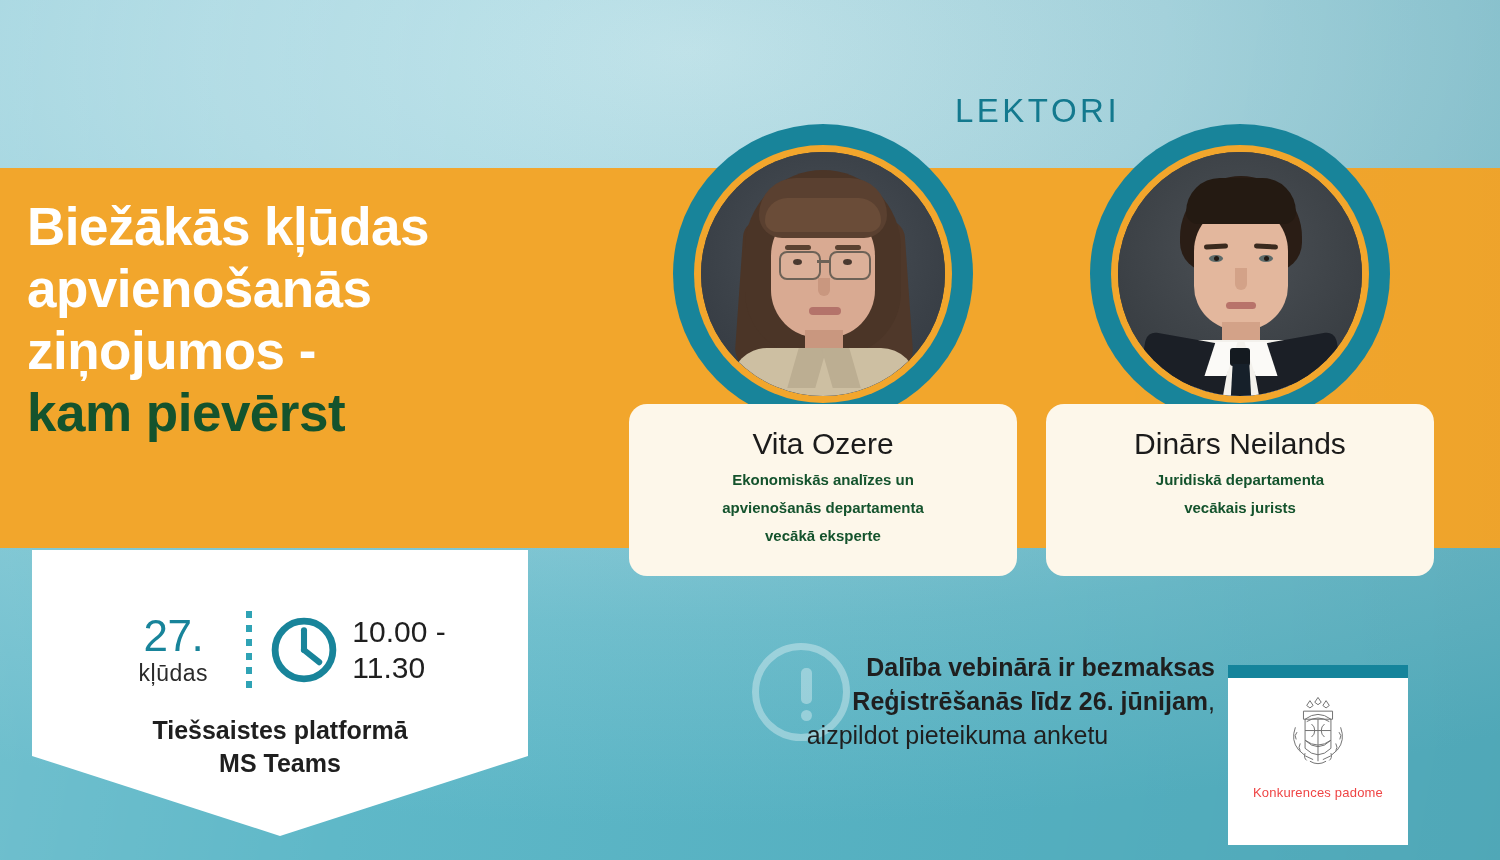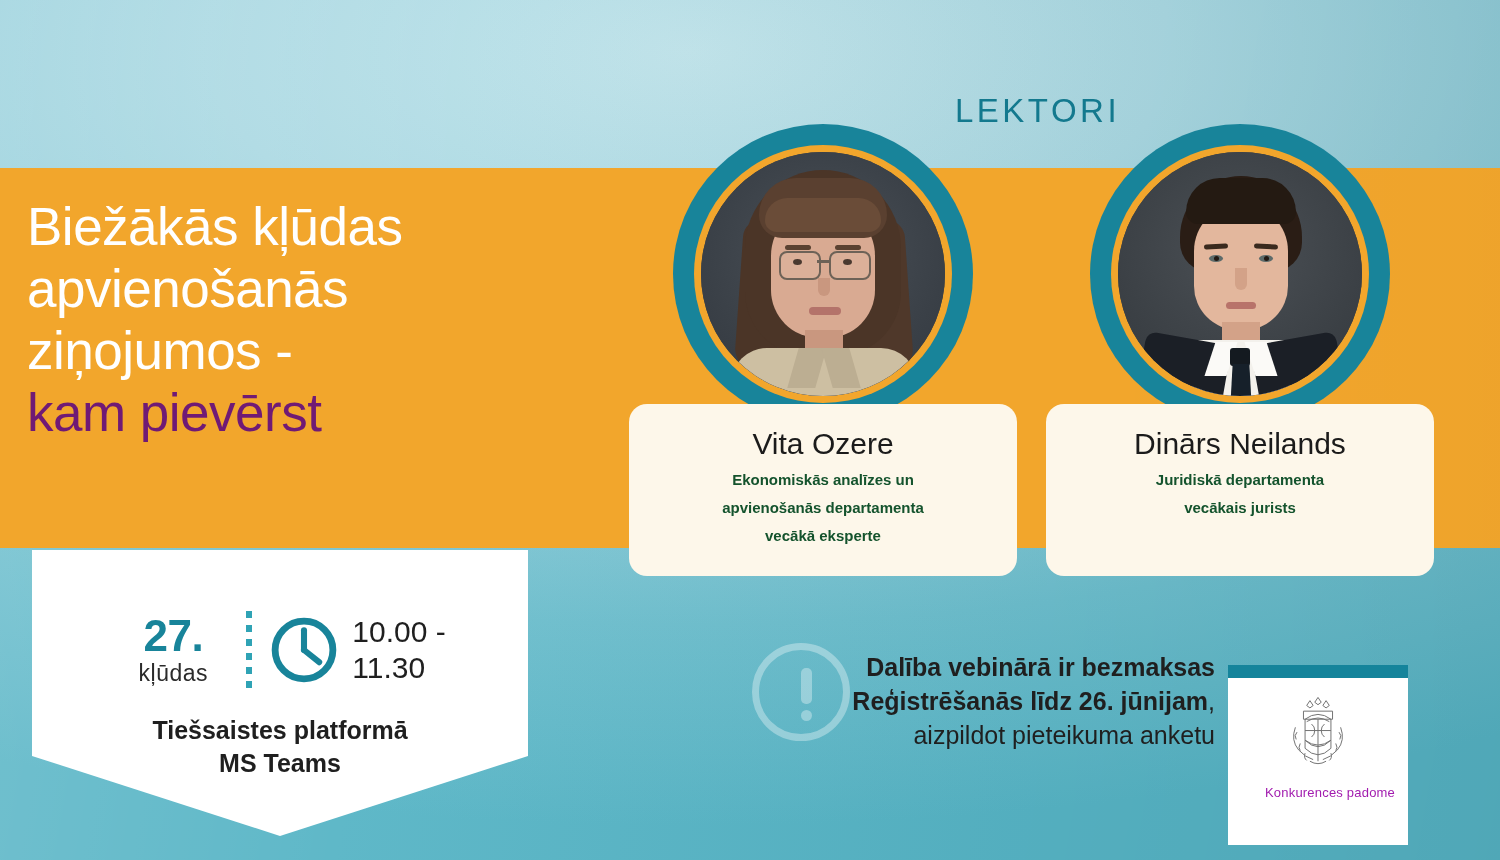--- a/index.html
+++ b/index.html
@@ -28,25 +28,25 @@
     background:#f2a62c;
   }
   .band-shade{
     position:absolute;left:0;top:0;width:100%;height:100%;
     background:linear-gradient(90deg, rgba(0,0,0,0) 0%, rgba(0,0,0,0) 72%, rgba(0,0,0,.015) 100%);
   }
 
   
   .headline{
     position:absolute;left:27px;top:196px;width:620px;
-    font-weight:400;font-size:53px;line-height:62px;
+    font-weight:700;font-size:53px;line-height:62px;
     letter-spacing:-.5px;
   }
   .headline .l-white{color:#ffffff;display:block;}
-  .headline .l-teal{color:#701a75;display:block;}
+  .headline .l-teal{color:#14532d;display:block;}
 
   
   .lektori{
     position:absolute;left:955px;top:92px;
     color:#13798e;font-size:33px;font-weight:400;letter-spacing:3.5px;
   }
 
   
   .portrait{
     position:absolute;width:300px;height:300px;border-radius:50%;
@@ -125,21 +125,21 @@
   .info-panel{
     position:absolute;left:32px;top:550px;width:496px;height:286px;
     background:#ffffff;
     clip-path:polygon(0 0,100% 0,100% 72%,50% 100%,0 72%);
   }
   .date-row{
     position:absolute;left:32px;top:600px;width:496px;height:100px;
     display:flex;align-items:center;justify-content:center;gap:0px;
   }
   .date-block{display:flex;flex-direction:column;align-items:center;width:118px;}
-  .date-num{font-size:44px;font-weight:700;color:#18849a;line-height:46px;letter-spacing:-.5px;}
+  .date-num{font-size:44px;font-weight:400;color:#18849a;line-height:46px;letter-spacing:-.5px;}
   .date-month{font-size:23px;color:#2b2b2b;line-height:28px;letter-spacing:.5px;}
   .dots-div{
     width:6px;height:78px;margin:0 14px;
     background-image:repeating-linear-gradient(to bottom,#2fa3b5 0 7px,transparent 7px 14px);
   }
   .clock-ico{width:76px;height:76px;flex:0 0 76px;}
   .time-block{font-size:30px;color:#1f1f1f;line-height:36px;margin-left:10px;white-space:pre-line;}
   .platform{
     position:absolute;left:32px;top:714px;width:496px;text-align:center;
     font-size:25px;font-weight:700;color:#1f1f1f;line-height:33px;
@@ -153,32 +153,32 @@
   }
   .excl-bar{position:absolute;left:42px;top:18px;width:11px;height:36px;border-radius:5px;background:rgba(255,255,255,.34);}
   .excl-dot{position:absolute;left:42px;top:60px;width:11px;height:11px;border-radius:50%;background:rgba(255,255,255,.34);}
   .reg-text{
     position:absolute;left:700px;top:650px;width:515px;text-align:right;
     line-height:34px;
   }
   .reg-l1{font-size:25px;font-weight:700;color:#1f1f1f;}
   .reg-l2{font-size:25px;font-weight:700;color:#1f1f1f;}
   .reg-l2 .thin{font-weight:400;}
-  .reg-l3{font-size:25px;font-weight:400;color:#1f1f1f;}
+  .reg-l3{font-size:25px;font-weight:400;color:#1f1f1f;text-align:center;}
 
   
   .logo-card{
     position:absolute;left:1228px;top:665px;width:180px;height:180px;
     background:#ffffff;
   }
   .logo-topbar{position:absolute;left:0;top:0;width:100%;height:13px;background:#15849b;}
   .logo-crest{position:absolute;left:50%;top:30px;transform:translateX(-50%);width:82px;height:84px;}
   .logo-text{
     position:absolute;left:0;top:120px;width:100%;text-align:center;
-    font-size:13px;color:#a21caf;letter-spacing:.2px;padding-left:12px;
+    font-size:13px;color:#ef4444;letter-spacing:.2px;
   }
 </style>
 </head>
 <body>
 
 <div class="stage">
 
   <div class="bg-base"></div>
   <div class="bg-sheen"></div>
 

